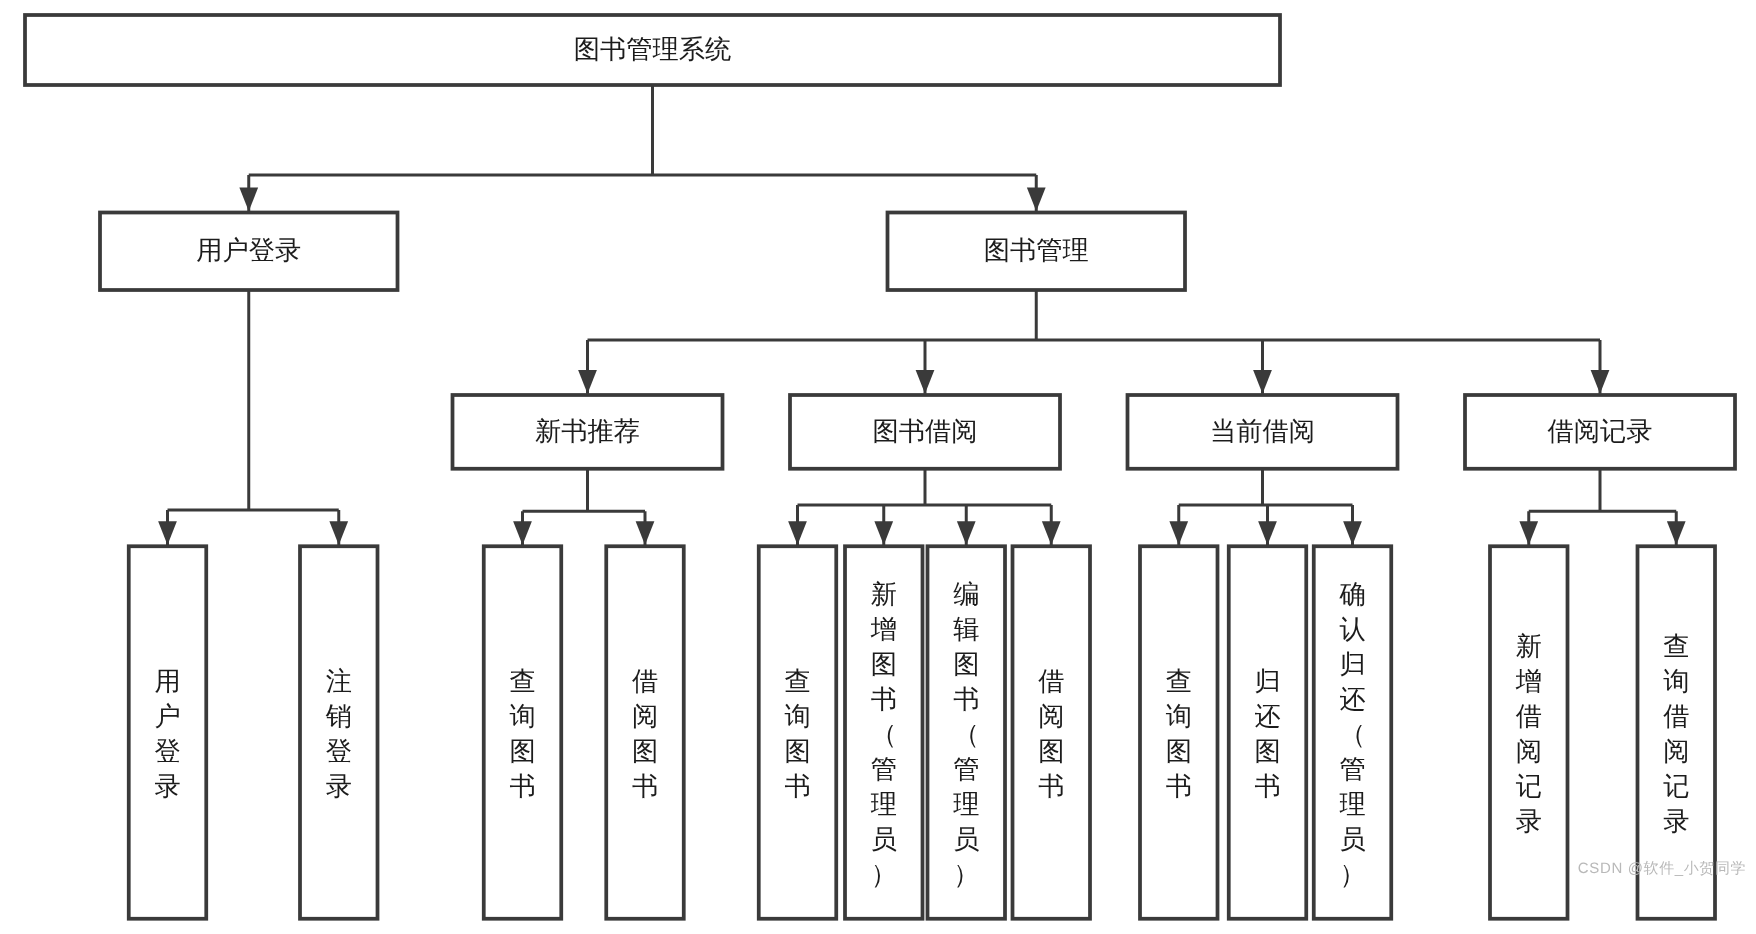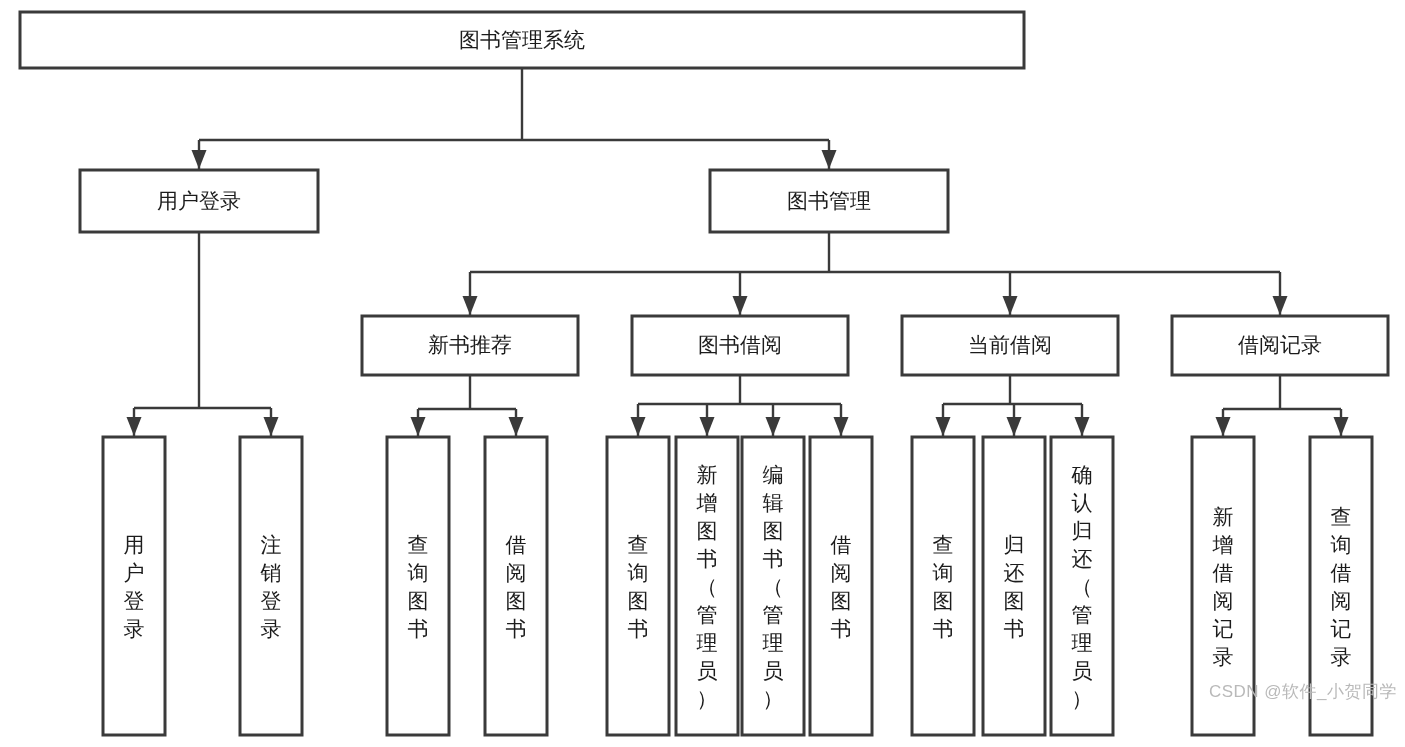--- a/index.html
+++ b/index.html
@@ -51,21 +51,21 @@
   }
   .arrow-head {
     fill: #3a3a3a;
     stroke: none;
   }
   .watermark {
     position: absolute;
     right: 8px;
     bottom: 6px;
     color: #b9b9b9;
-    font-size: 17px;
+    font-size: 12px;
     font-family: "Liberation Sans", "DejaVu Sans", sans-serif;
     white-space: nowrap;
     letter-spacing: 0.5px;
   }
 </style>
 </head>
 <body>
 
 <div id="diagram-root">
 

